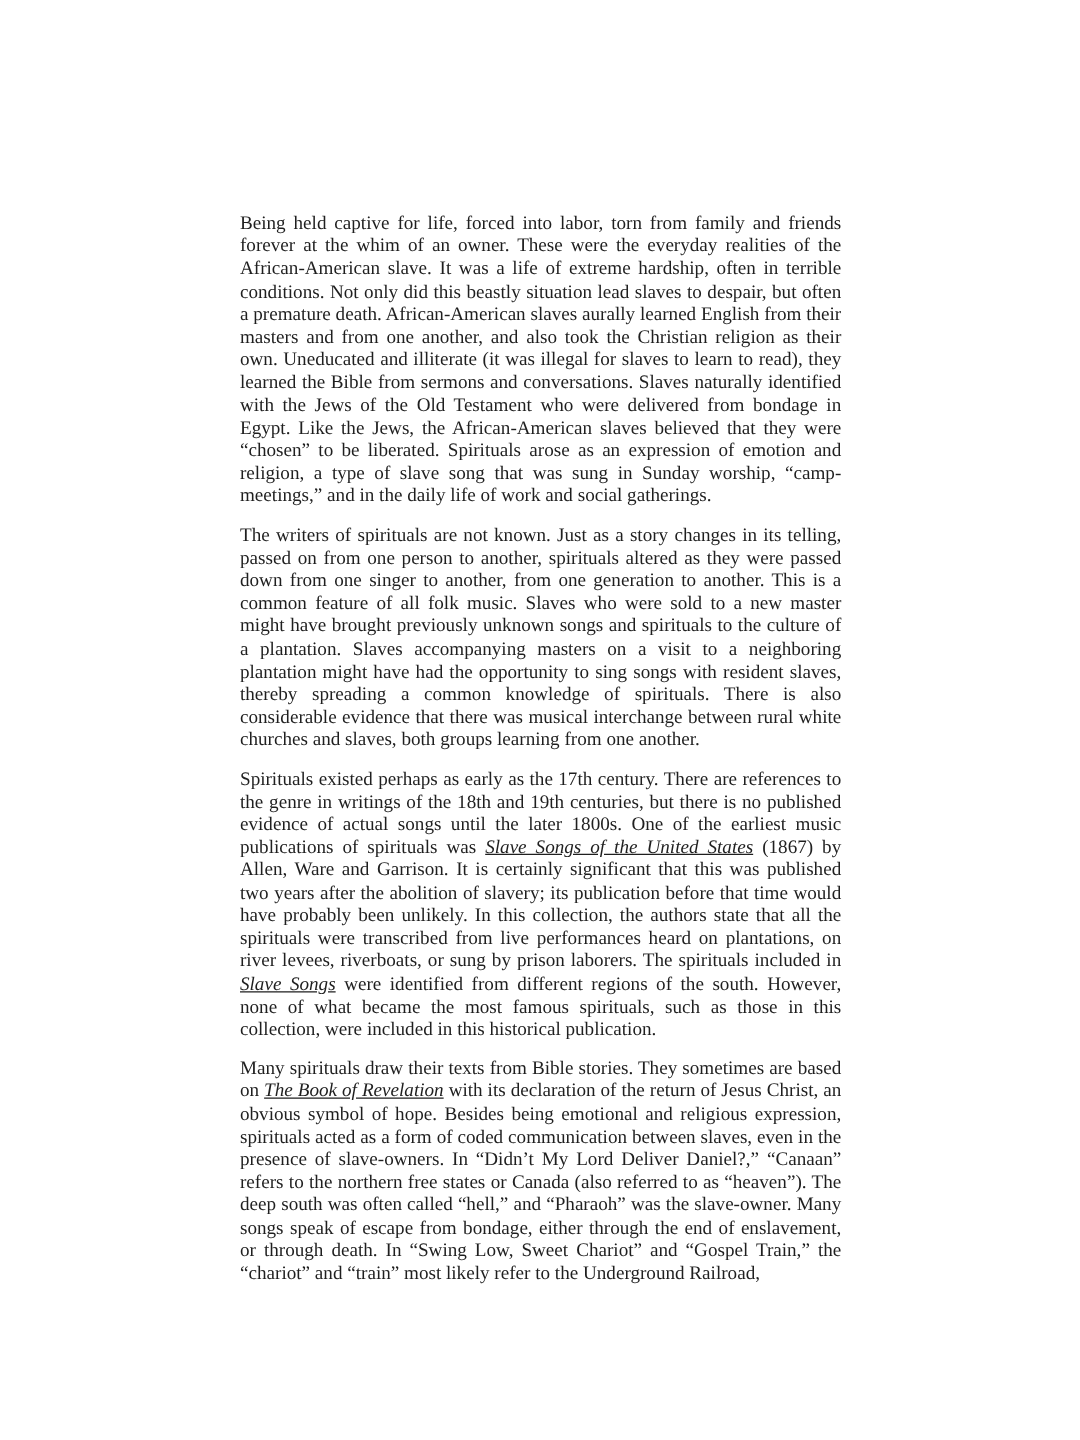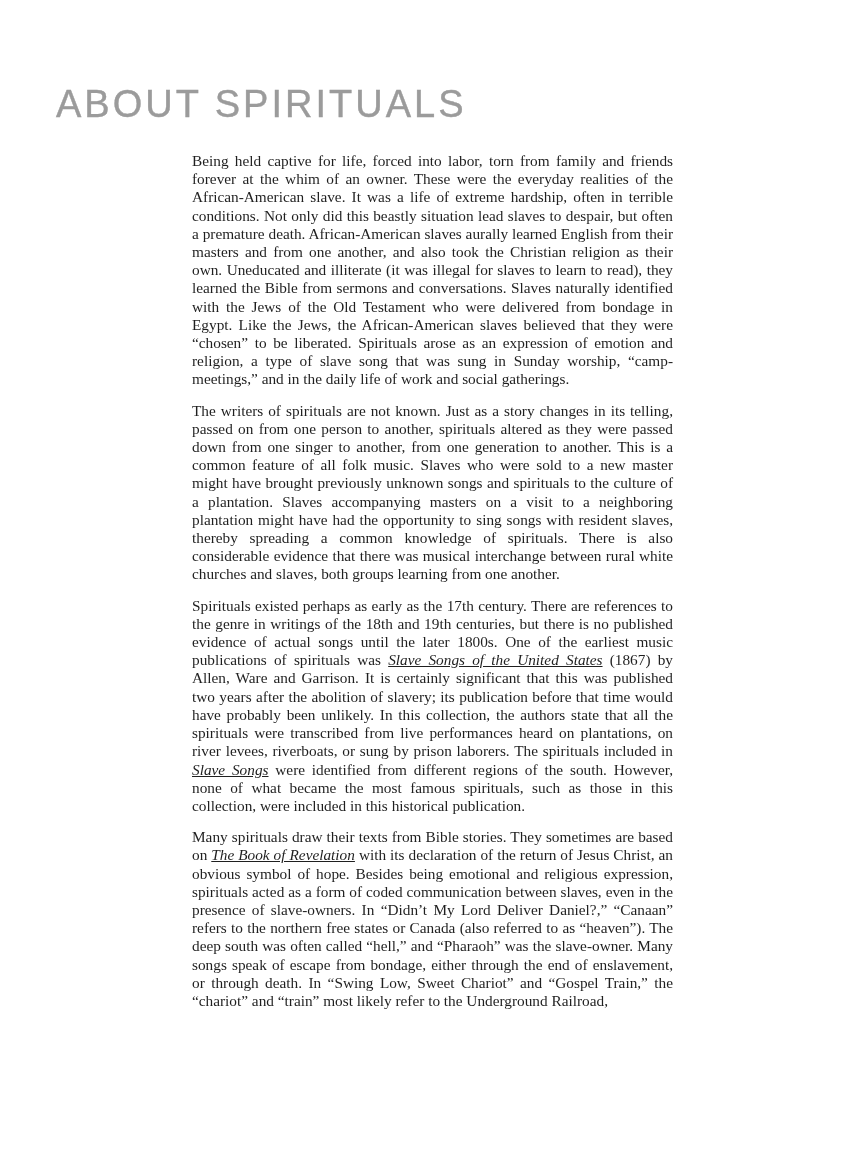--- a/index.html
+++ b/index.html
@@ -25,21 +25,21 @@
     font-size: 38px;
     line-height: 1.1;
     letter-spacing: 3px;
     color: var(--title_color, #9b9b9b);
     -webkit-text-stroke: 0.4px var(--title_color, #9b9b9b);
     white-space: nowrap;
   }
   .article-body {
     position: absolute;
     left: 192px;
-    top: 152px;
+    top: 170px;
     width: 481px;
     font-size: 15.3px;
     line-height: 18.2px;
     color: var(--body_text_color, #1f1f1f);
     text-align: justify;
   }
   .article-body p {
     margin: 0 0 13px 0;
   }
   .article-body p:last-child {
@@ -47,20 +47,19 @@
   }
   .article-body i {
     font-style: italic;
     text-decoration: underline;
   }
 </style>
 </head>
 <body>
 
 <div class="page">
-  <h1 class="page-title">ABOUT SPIRITUALS</h1>
   <div class="article-body">
       <p><span>Being held captive for life, forced into labor, torn from family and friends forever at the whim of an owner. These were the everyday realities of the African-American slave. It was a life of extreme hardship, often in terrible conditions. Not only did this beastly situation lead slaves to despair, but often a premature death. African-American slaves aurally learned English from their masters and from one another, and also took the Christian religion as their own. Uneducated and illiterate (it was illegal for slaves to learn to read), they learned the Bible from sermons and conversations. Slaves naturally identified with the Jews of the Old Testament who were delivered from bondage in Egypt. Like the Jews, the African-American slaves believed that they were “chosen” to be liberated. Spirituals arose as an expression of emotion and religion, a type of slave song that was sung in Sunday worship, “camp-meetings,” and in the daily life of work and social gatherings.</span></p>
       <p><span>The writers of spirituals are not known. Just as a story changes in its telling, passed on from one person to another, spirituals altered as they were passed down from one singer to another, from one generation to another. This is a common feature of all folk music. Slaves who were sold to a new master might have brought previously unknown songs and spirituals to the culture of a plantation. Slaves accompanying masters on a visit to a neighboring plantation might have had the opportunity to sing songs with resident slaves, thereby spreading a common knowledge of spirituals. There is also considerable evidence that there was musical interchange between rural white churches and slaves, both groups learning from one another.</span></p>
       <p><span>Spirituals existed perhaps as early as the 17th century. There are references to the genre in writings of the 18th and 19th centuries, but there is no published evidence of actual songs until the later 1800s. One of the earliest music publications of spirituals was </span><i>Slave Songs of the United States</i><span> (1867) by Allen, Ware and Garrison. It is certainly significant that this was published two years after the abolition of slavery; its publication before that time would have probably been unlikely. In this collection, the authors state that all the spirituals were transcribed from live performances heard on plantations, on river levees, riverboats, or sung by prison laborers. The spirituals included in </span><i>Slave Songs</i><span> were identified from different regions of the south. However, none of what became the most famous spirituals, such as those in this collection, were included in this historical publication.</span></p>
       <p><span>Many spirituals draw their texts from Bible stories. They sometimes are based on </span><i>The Book of Revelation</i><span> with its declaration of the return of Jesus Christ, an obvious symbol of hope. Besides being emotional and religious expression, spirituals acted as a form of coded communication between slaves, even in the presence of slave-owners. In “Didn’t My Lord Deliver Daniel?,” “Canaan” refers to the northern free states or Canada (also referred to as “heaven”). The deep south was often called “hell,” and “Pharaoh” was the slave-owner. Many songs speak of escape from bondage, either through the end of enslavement, or through death. In “Swing Low, Sweet Chariot” and “Gospel Train,” the “chariot” and “train” most likely refer to the Underground Railroad,</span></p>
     </div>
 </div>
 
 </body></html>

